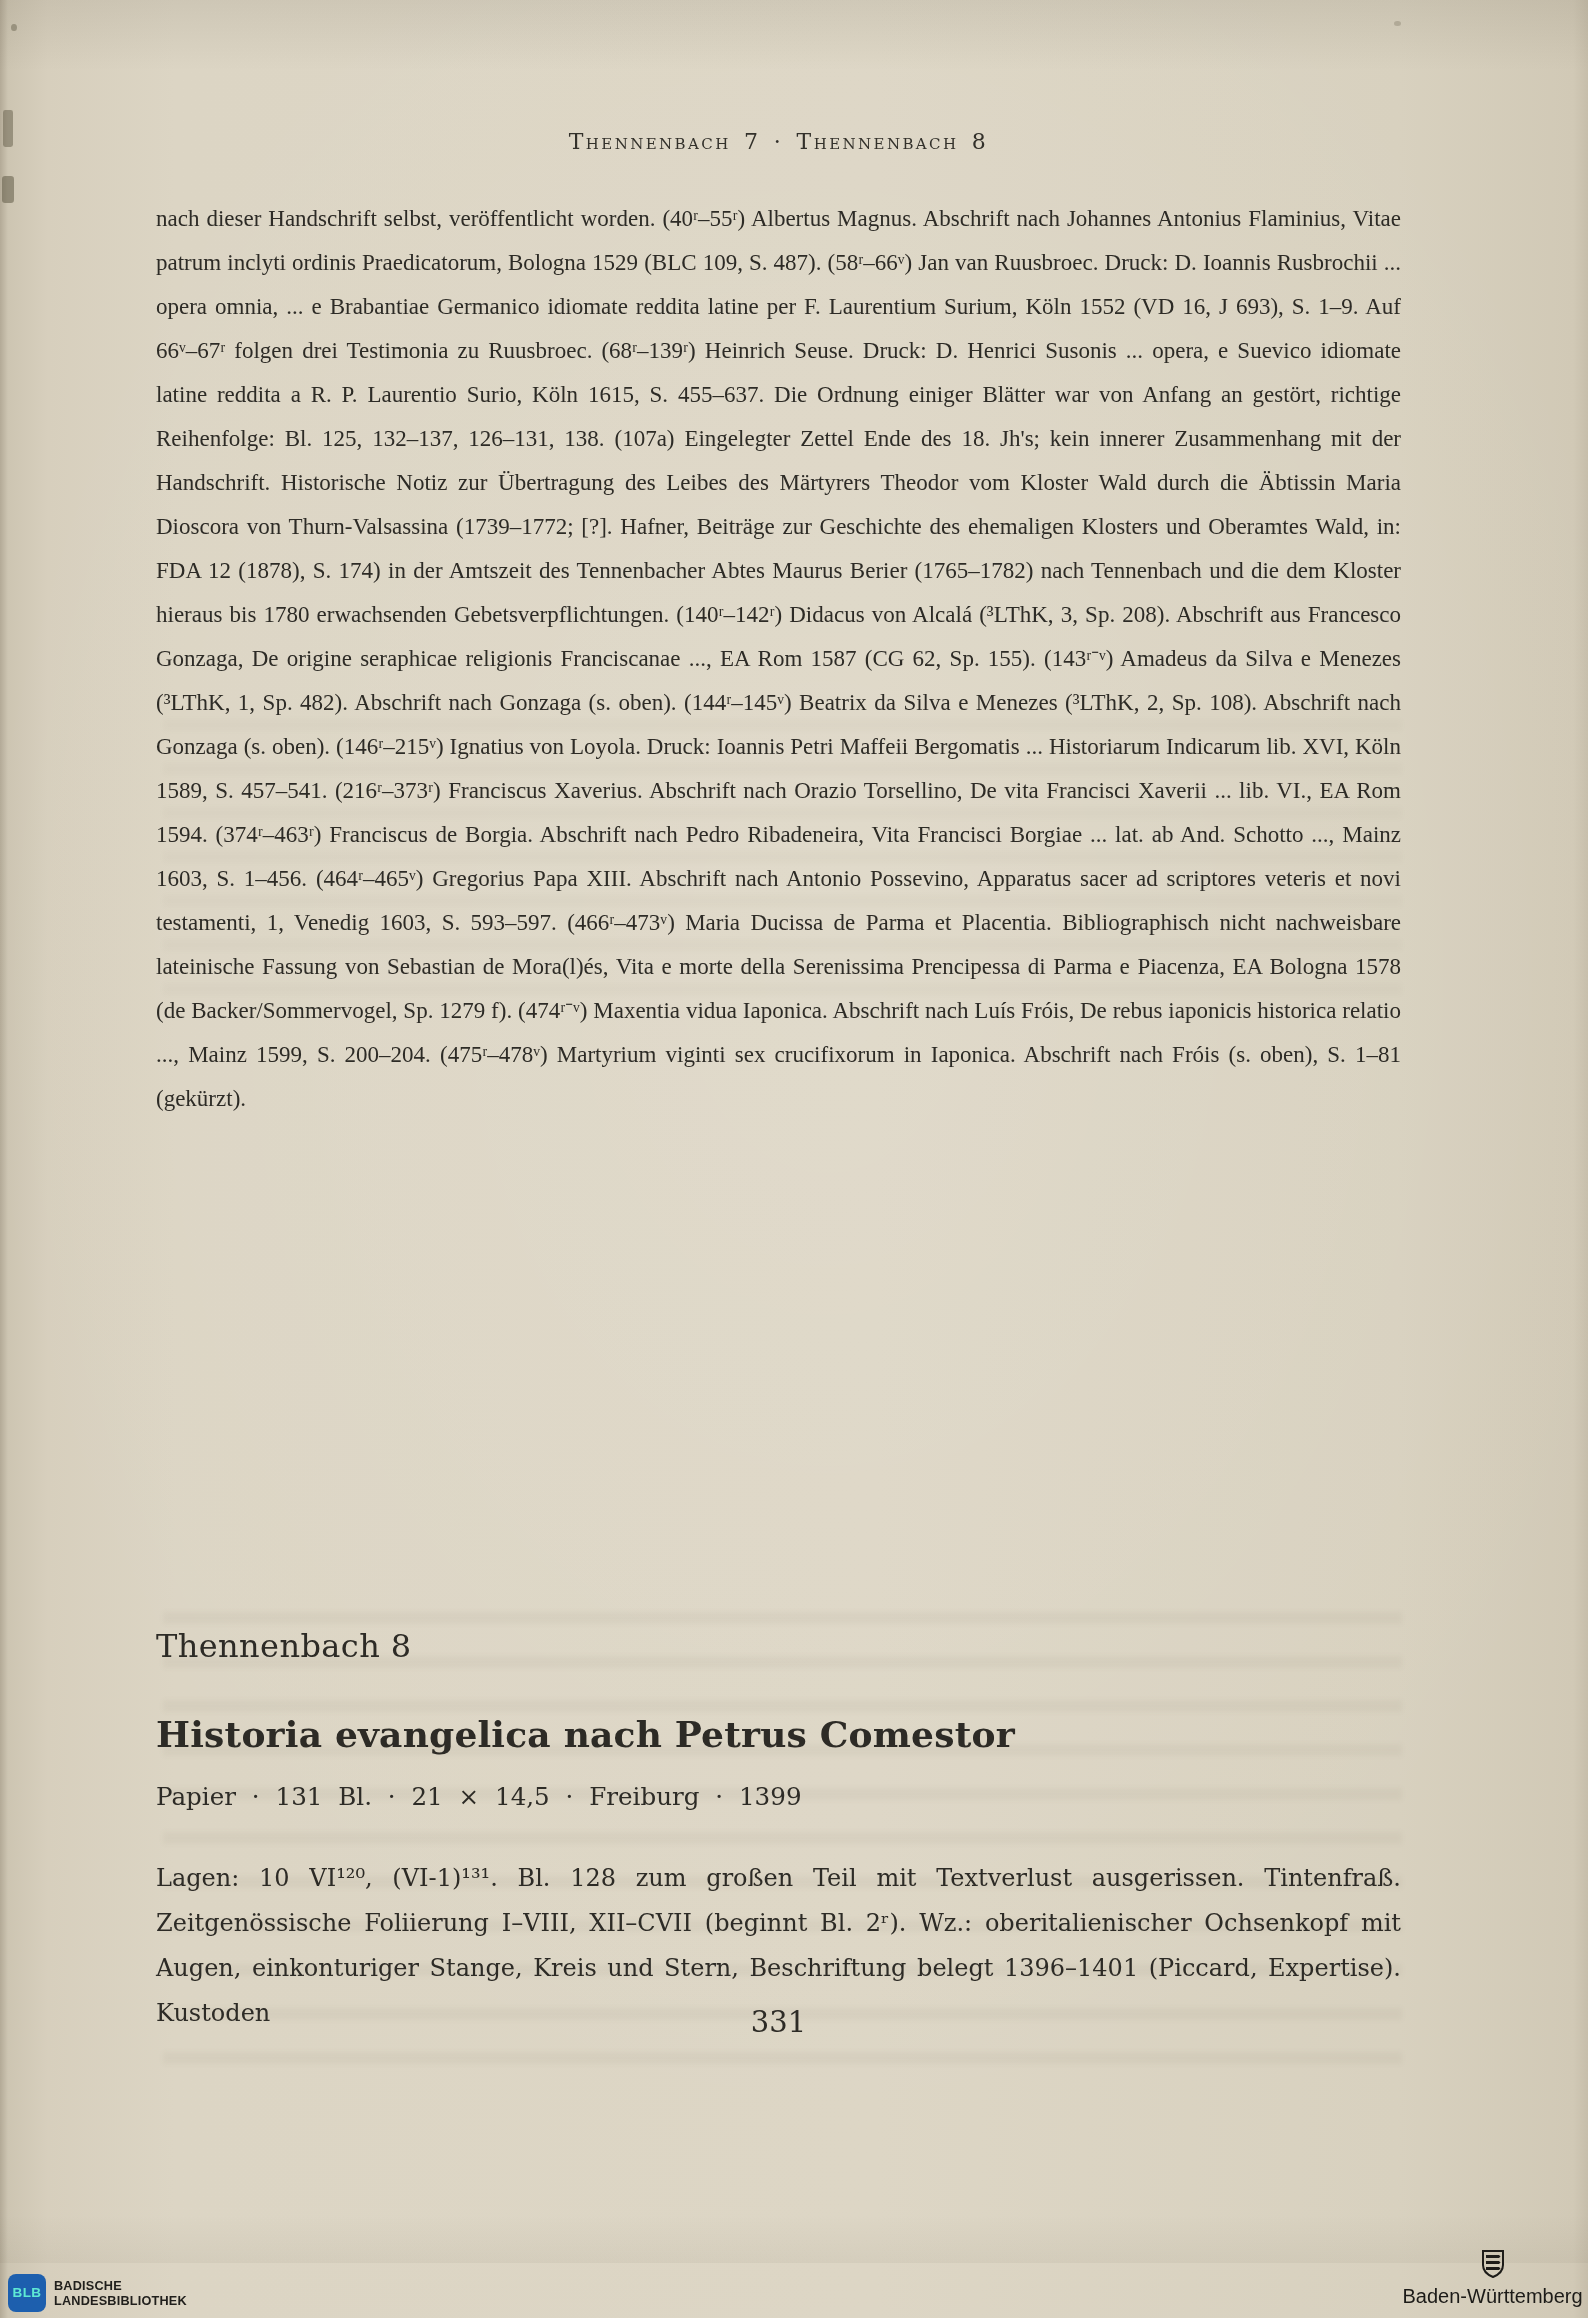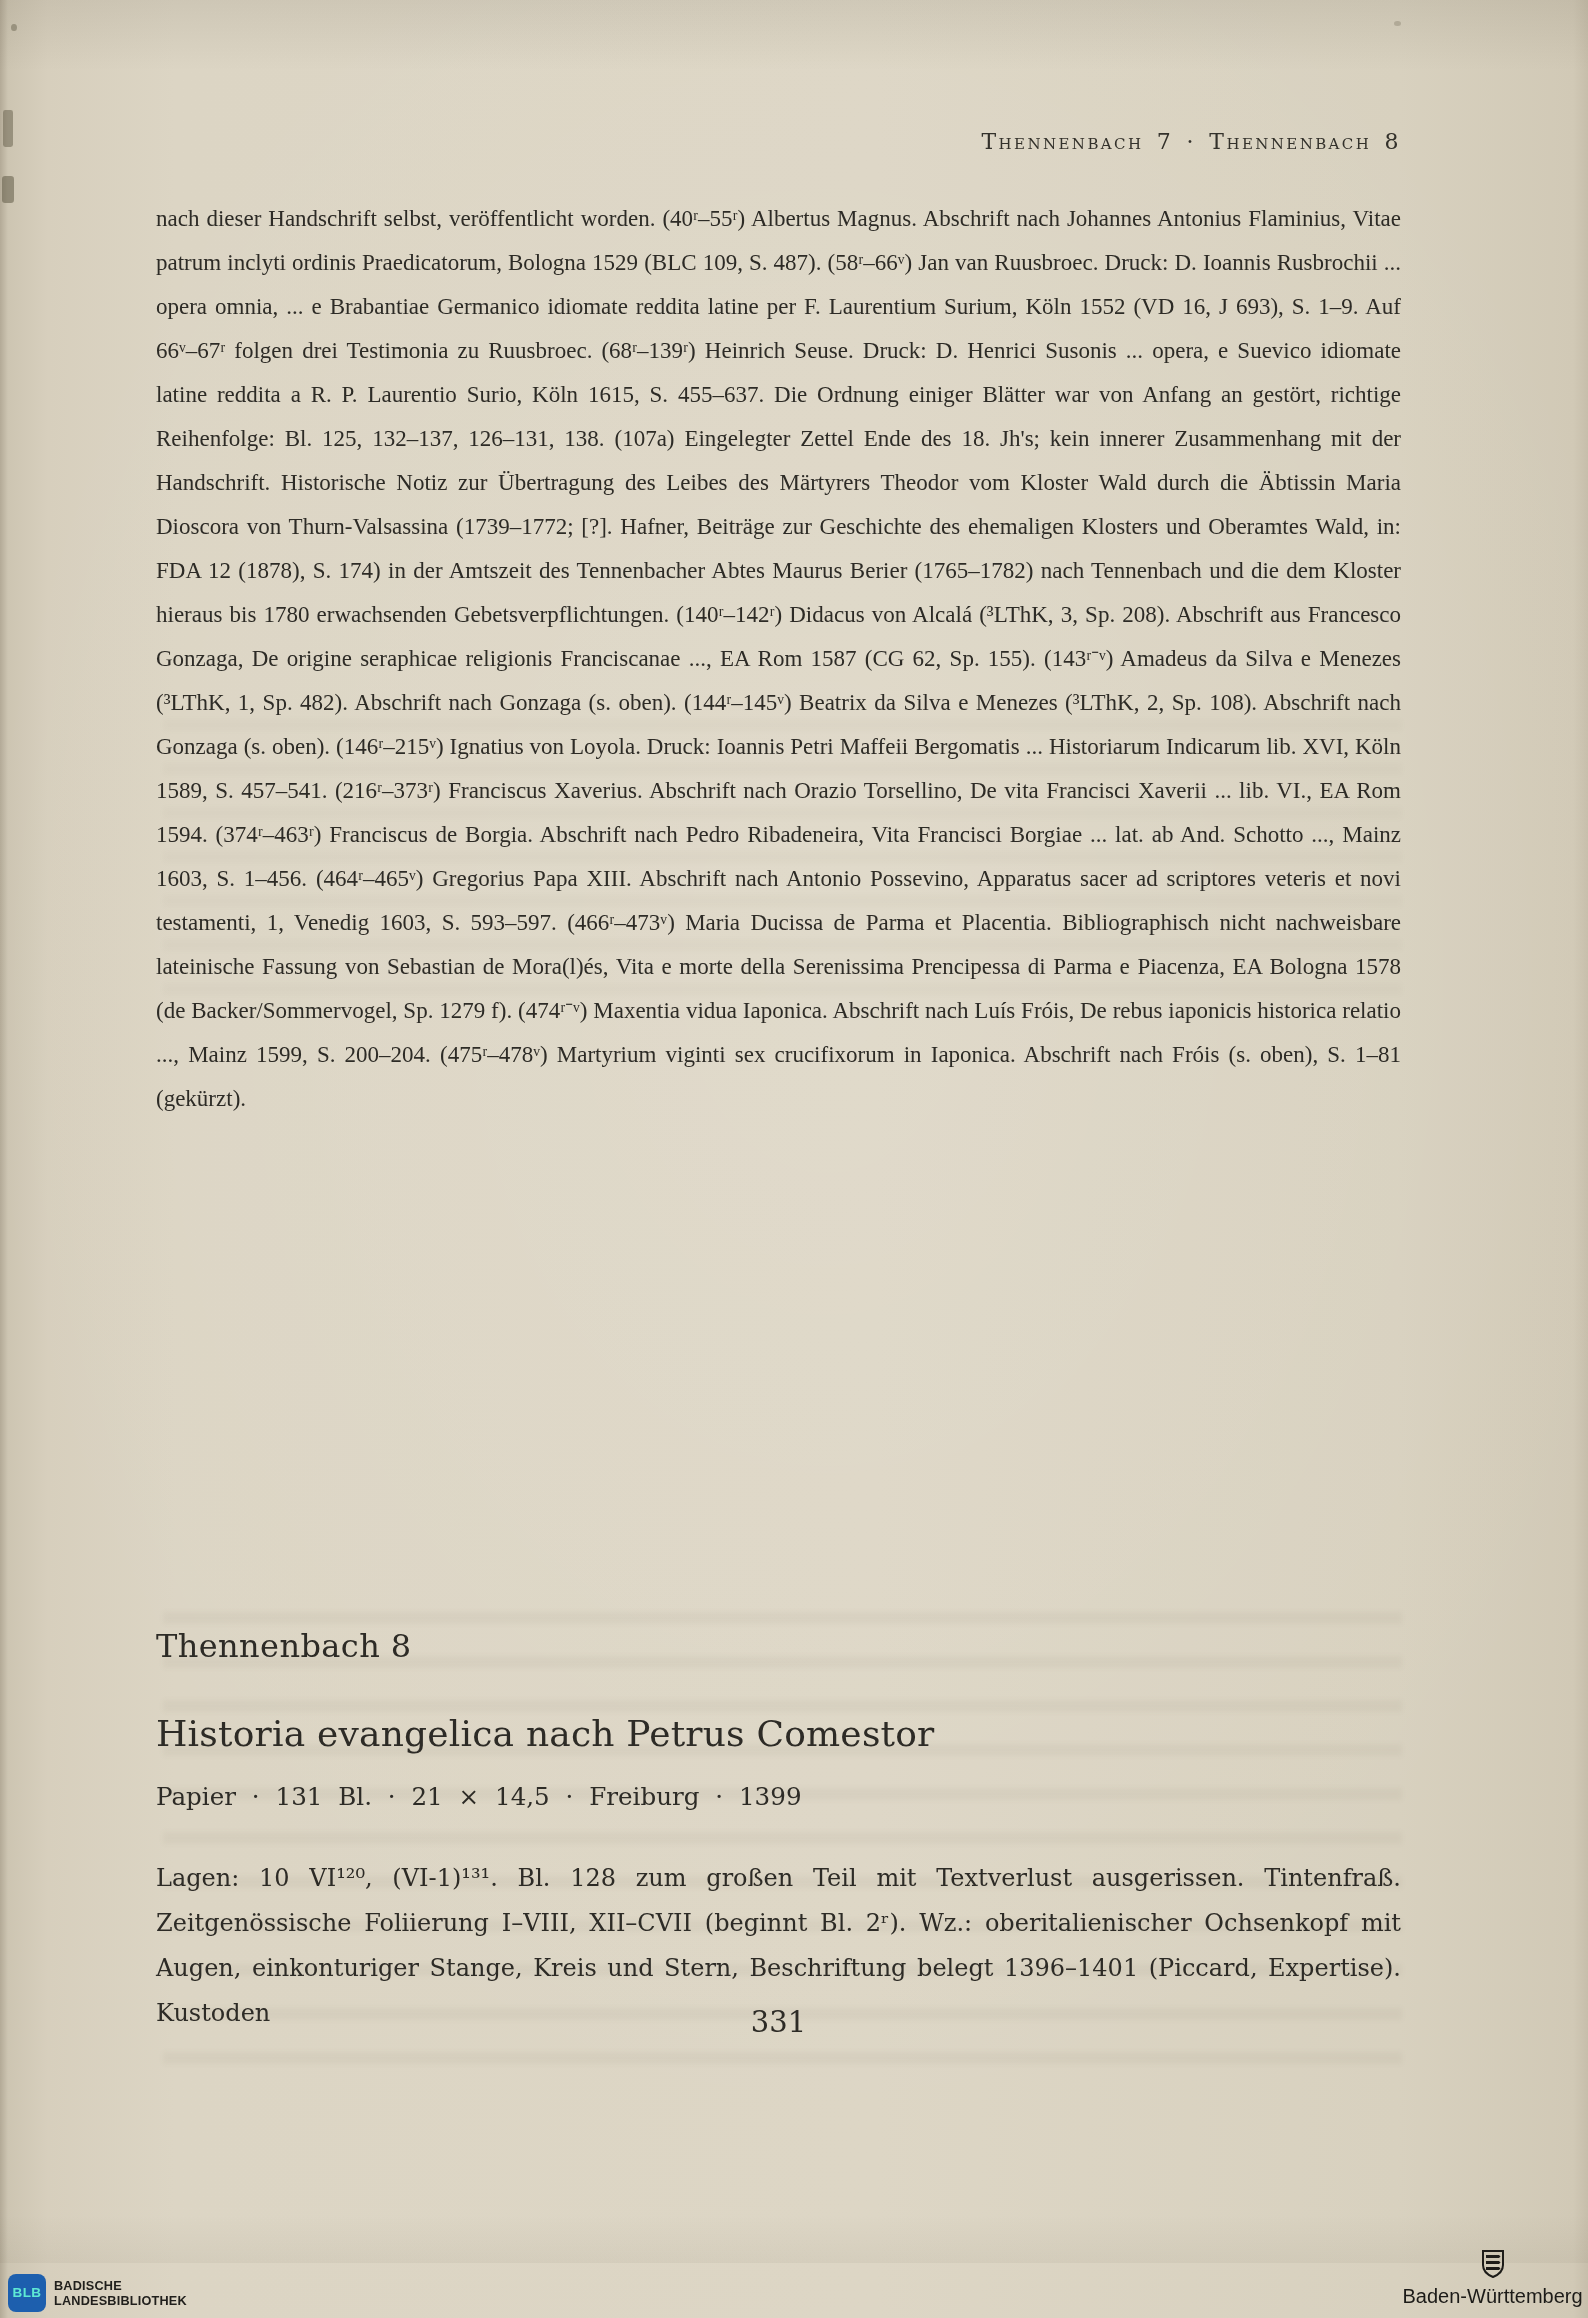--- a/index.html
+++ b/index.html
@@ -42,21 +42,21 @@
       rgba(0,0,0,0) 12px, rgba(0,0,0,0) 44px);
     filter: blur(2.4px);
     opacity: .45;
     pointer-events: none;
   }
   .bleed.upper { top: 719px; height: 302px; opacity: .28; }
   .bleed.lower { top: 1612px; height: 469px; opacity: .5; }
 
   .running-header {
     position: absolute; top: 129px; left: 156px; width: 1245px;
-    text-align: right;
+    text-align: center;
     font-variant: small-caps;
     font-size: 22px; letter-spacing: 2.4px; word-spacing: 4px;
     color: #33312b;
   }
   .entry-text {
     position: absolute; left: 156px; width: 1245px;
     text-align: justify;
     hyphens: auto; -webkit-hyphens: auto;
     margin: 0;
   }
@@ -64,21 +64,21 @@
     top: 197px;
     font-size: 23px; line-height: 44px; font-family: Liberation Serif, serif;
   }
   .section-heading {
     position: absolute; left: 156px; top: 1627px;
     font-size: 32px; font-weight: normal; margin: 0;
     letter-spacing: 0.4px;
   }
   .entry-title {
     position: absolute; left: 156px; top: 1713px;
-    font-size: 36px; font-weight: normal; margin: 0;
+    font-size: 36px; font-weight: bold; margin: 0;
     letter-spacing: 0.2px;
   }
   .physical-desc {
     position: absolute; left: 156px; top: 1782px;
     font-size: 24.6px; word-spacing: 8px;
   }
   .entry-text.tb8 {
     top: 1856px;
     font-size: 24px; line-height: 45px;
   }

